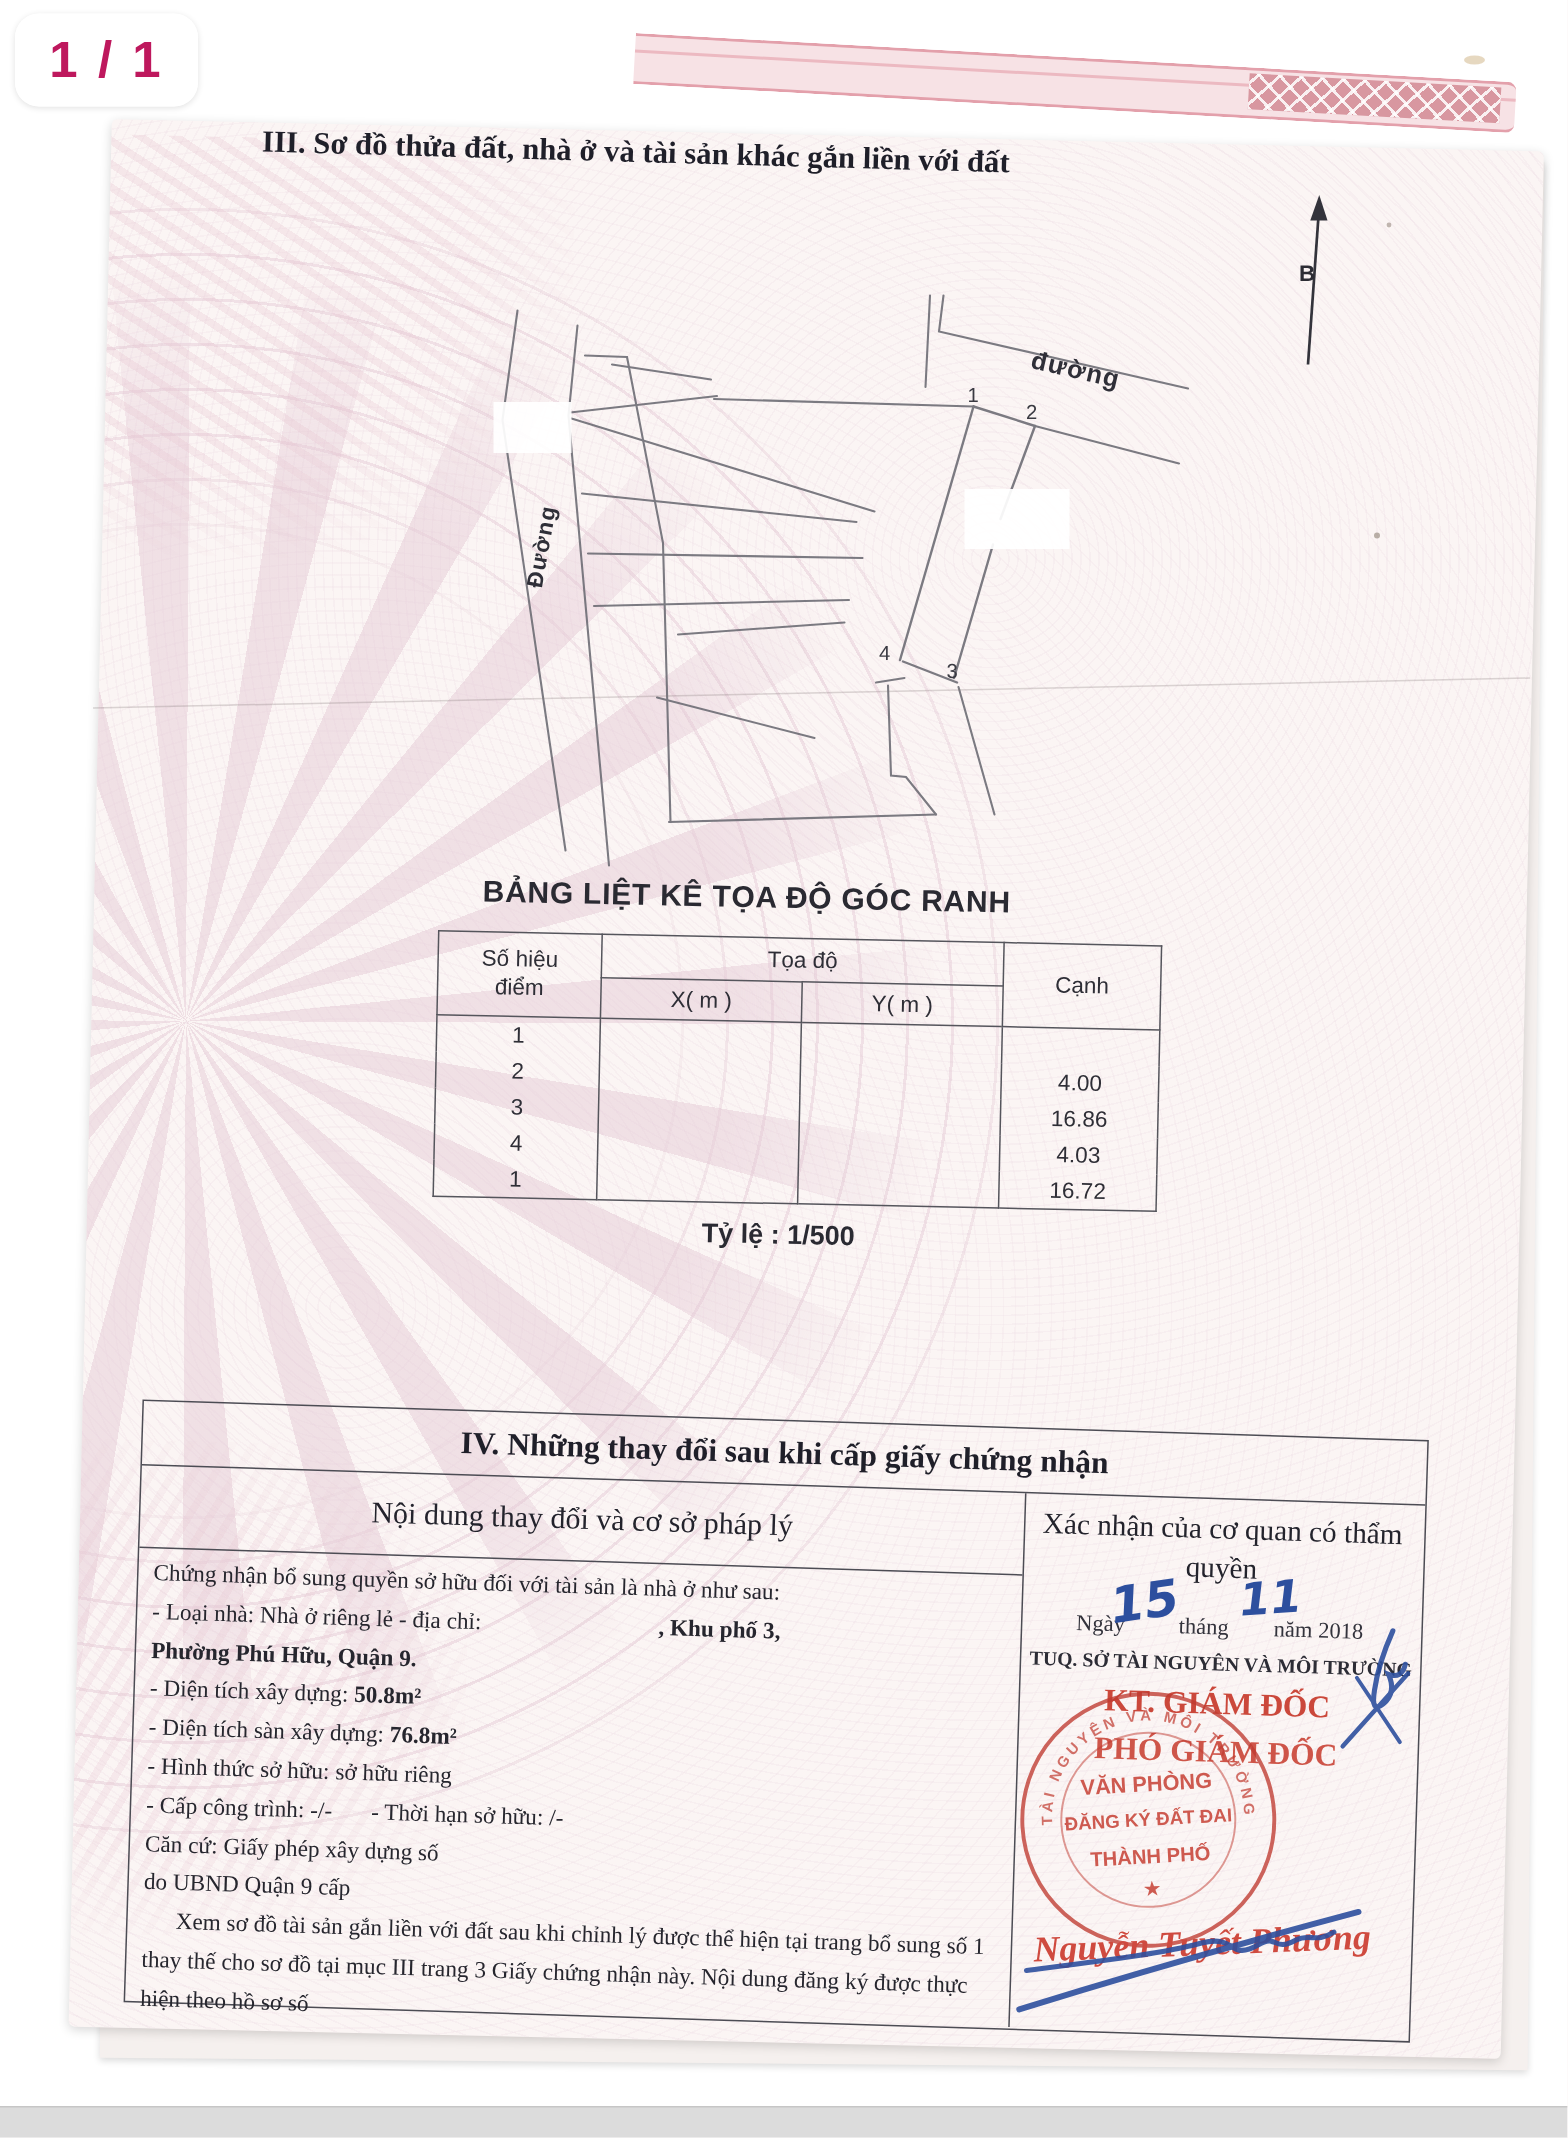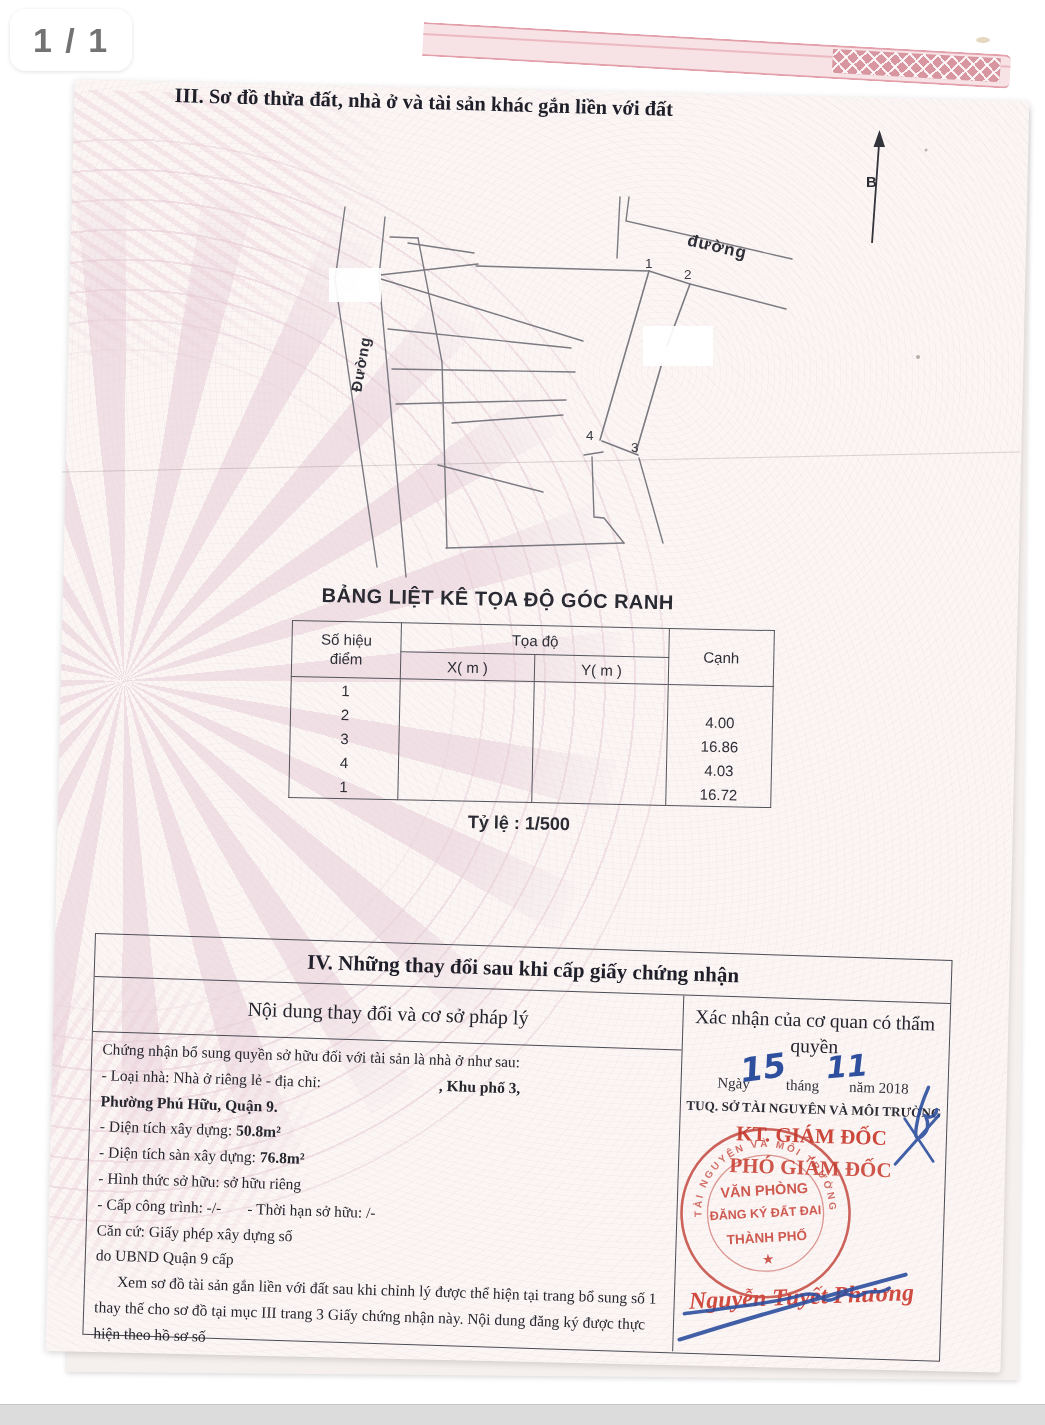--- a/index.html
+++ b/index.html
@@ -59,21 +59,21 @@
       repeating-linear-gradient(45deg, rgba(255,255,255,.85) 0 2px, transparent 2px 10px),
       repeating-linear-gradient(-45deg, rgba(255,255,255,.85) 0 2px, transparent 2px 10px);
   }
 
   
   .badge{
     position:absolute;left:10px;top:9px;width:122px;height:62px;border-radius:16px;
     background:rgba(255,255,255,.97);box-shadow:0 1px 4px rgba(0,0,0,.12);
     display:flex;align-items:center;justify-content:center;
     font-family:"Liberation Sans",sans-serif;font-weight:bold;font-size:34px;
-    letter-spacing:2px;color:#737373;z-index:30;
+    letter-spacing:2px;color:#be185d;z-index:30;
   }
   .bottom-bar{
     position:absolute;left:0;top:1404px;width:1045px;height:21px;
     background:#dcdcdc;border-top:1px solid #c6c6c6;z-index:30;
   }
 
   
   .title3{
     position:absolute;left:175px;top:84px;width:600px;
     font-weight:bold;font-size:20.5px;color:#1f1f29;

